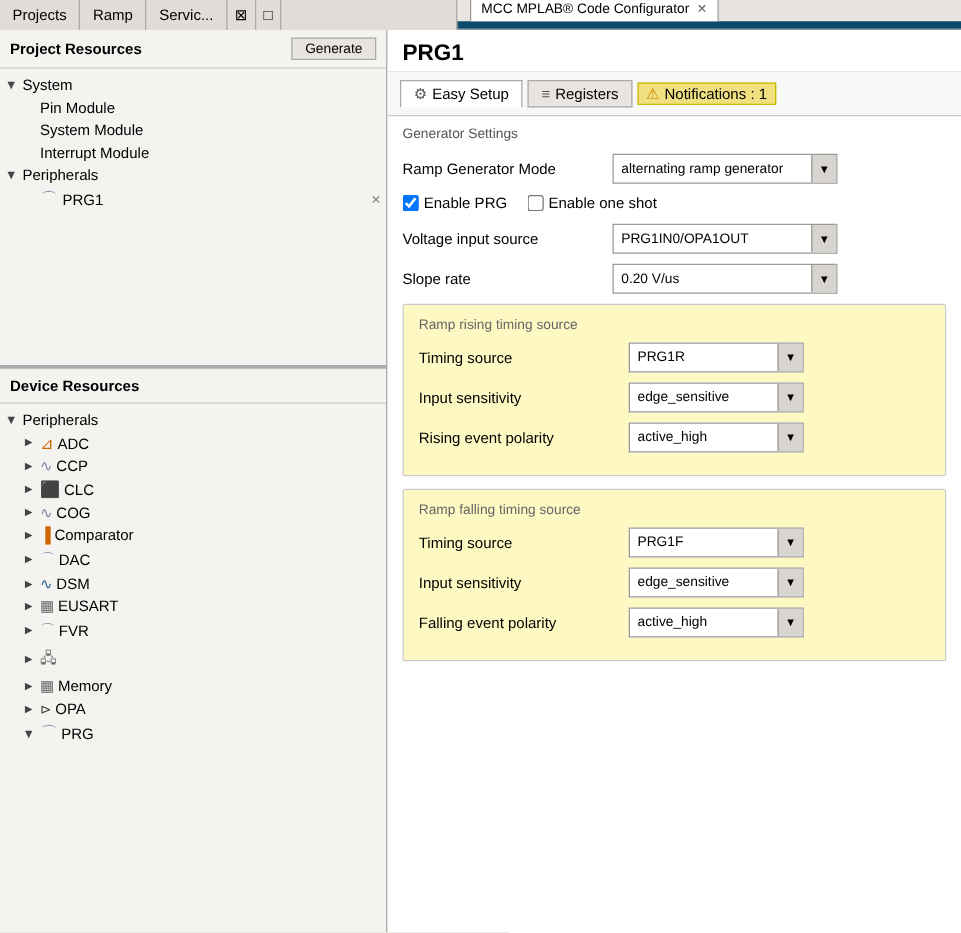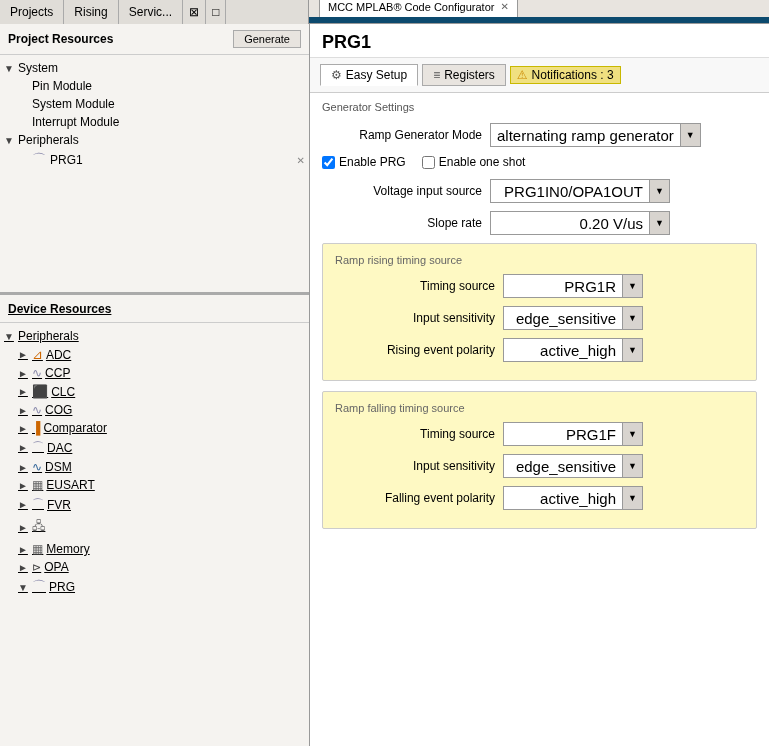--- a/index.html
+++ b/index.html
@@ -84,21 +84,20 @@
     .tree-label { flex: 1; }
     .tree-close { color: #888; font-size: 10px; cursor: pointer; margin-left: 4px; }
     .indent1 { padding-left: 18px; }
 
     
     .device-section {
       display: flex;
       flex-direction: column;
       flex: 1;
       overflow: hidden;
-      text-decoration: underline;
     }
     .device-header {
       font-weight: bold;
       font-size: 13px;
       padding: 6px 8px;
       border-bottom: 1px solid #ccc;
       background: #f5f3f0;
     }
     .device-tree {
       overflow-y: auto;
@@ -177,38 +176,37 @@
       color: #555;
       margin-bottom: 8px;
       padding-bottom: 2px;
     }
 
     .form-row {
       display: flex;
       align-items: center;
       margin-bottom: 8px;
       gap: 8px;
-      text-align: right;
     }
     .form-label {
       min-width: 160px;
       font-size: 12px;
     }
     .form-select {
       display: flex;
       align-items: center;
       border: 1px solid #999;
       background: #fff;
       min-width: 180px;
       height: 24px;
     }
     .form-select-text {
       flex: 1;
       padding: 0 6px;
-      font-size: 15px;
+      font-size: 11px;
     }
     .form-select-arrow {
       width: 20px;
       height: 100%;
       background: #d8d4cf;
       border-left: 1px solid #999;
       display: flex;
       align-items: center;
       justify-content: center;
       font-size: 9px;
@@ -240,26 +238,26 @@
       color: #666;
       margin-bottom: 8px;
     }
 
     .prg-icon { color: #8888aa; font-size: 14px; }
   </style>
 </head>
 <body>
 
 <div class="top-tabs">
-  <div class="nav-tabs" style="width:309px; border-bottom:none; border-right:1px solid #999;text-align:right;">
+  <div class="nav-tabs" style="width:366px; border-bottom:none; border-right:1px solid #999;text-align:right;">
     <div class="nav-tab">
         <span>Projects</span>
       </div>
     <div class="nav-tab">
-        <span>Rising</span>
+        <span>Ramp</span>
       </div>
     <div class="nav-tab">
         <span>Servic...</span>
       </div>
     <div class="nav-tab" style="padding:0 6px;">
         <span>⊠</span>
       </div>
     <div class="nav-tab" style="padding:0 6px;">
         <span>□</span>
       </div>
@@ -410,21 +408,21 @@
       <div class="config-tab active">
         <span style="color:#555;">⚙</span>
         <span>Easy Setup</span>
       </div>
       <div class="config-tab">
         <span style="color:#555;">≡</span>
         <span>Registers</span>
       </div>
       <div class="notif-badge">
         <span style="color:#cc8800;">⚠</span>
-        <span>Notifications : 3</span>
+        <span>Notifications : 1</span>
       </div>
     </div>
 
     <div class="settings-area">
 
       <div class="settings-section-title">Generator Settings</div>
 
       <div class="form-row">
         <span class="form-label">Ramp Generator Mode</span>
         <div class="form-select">

